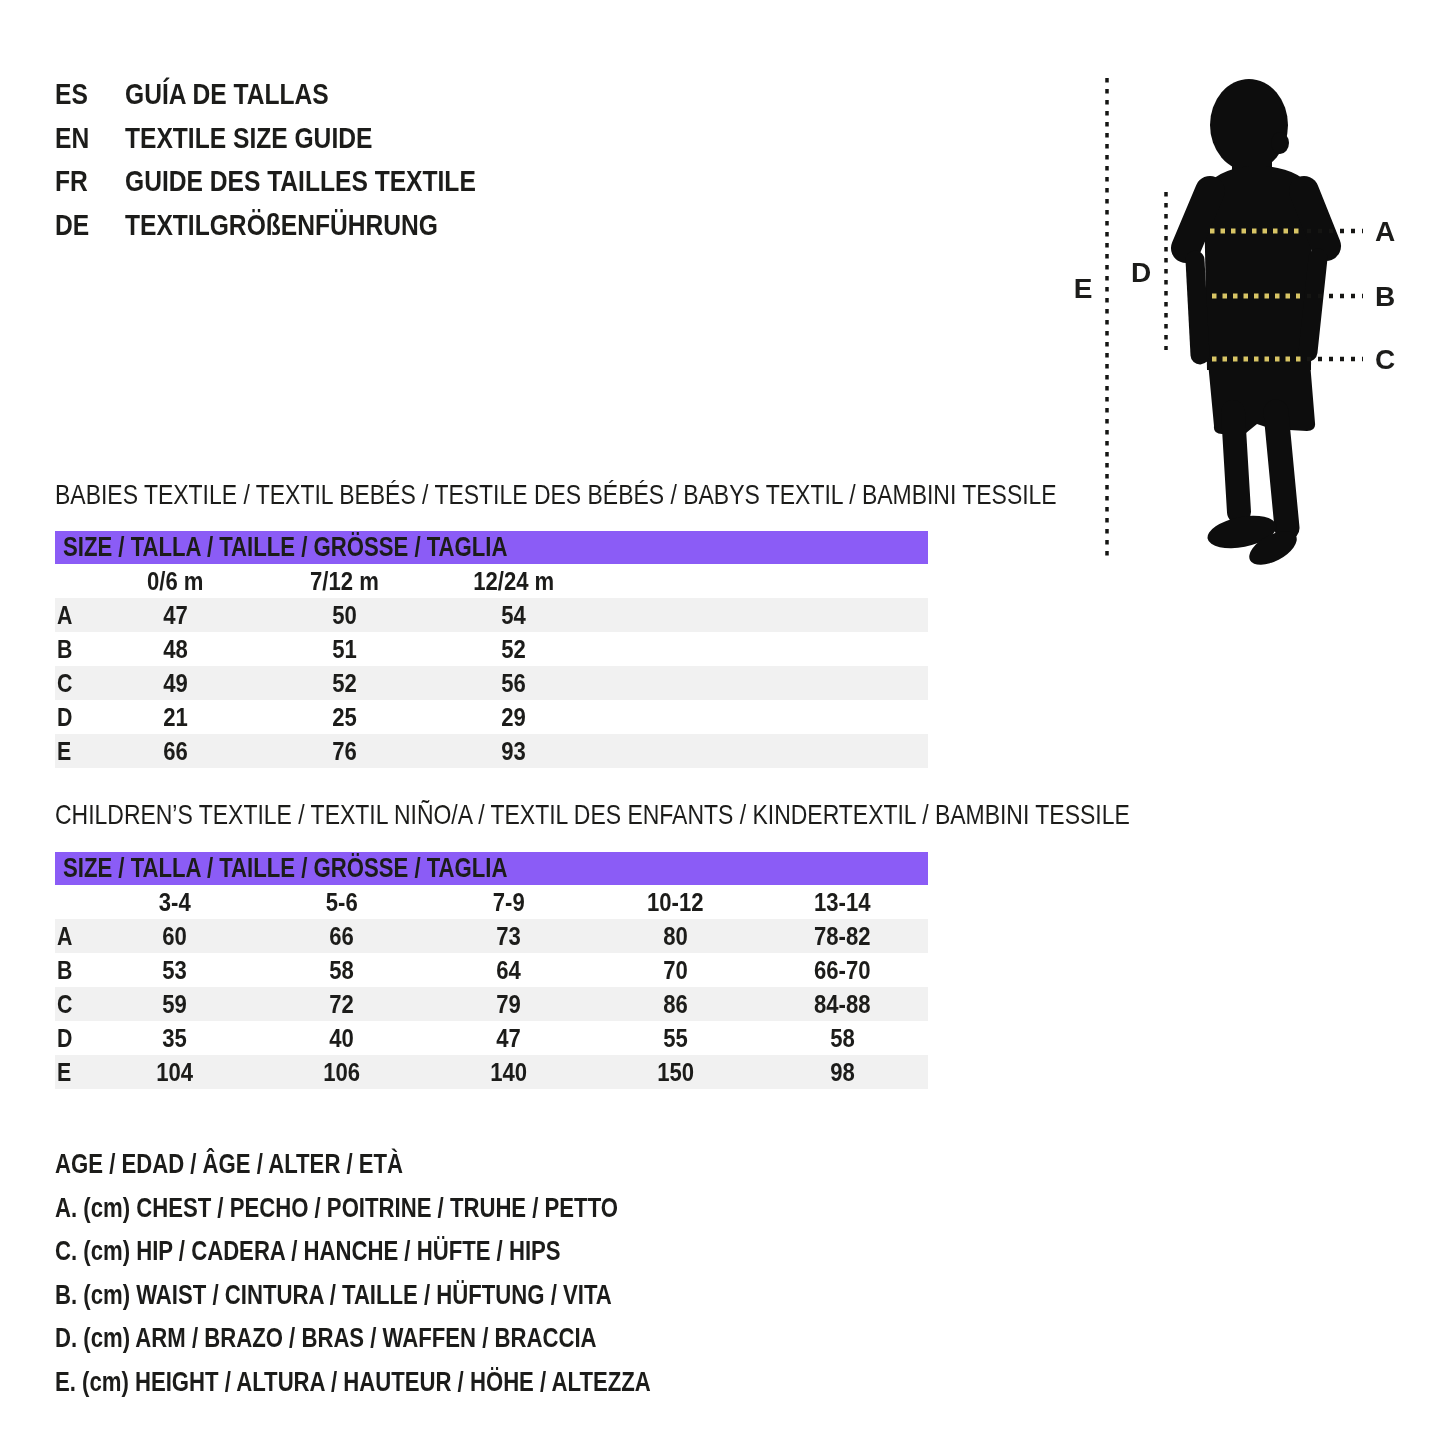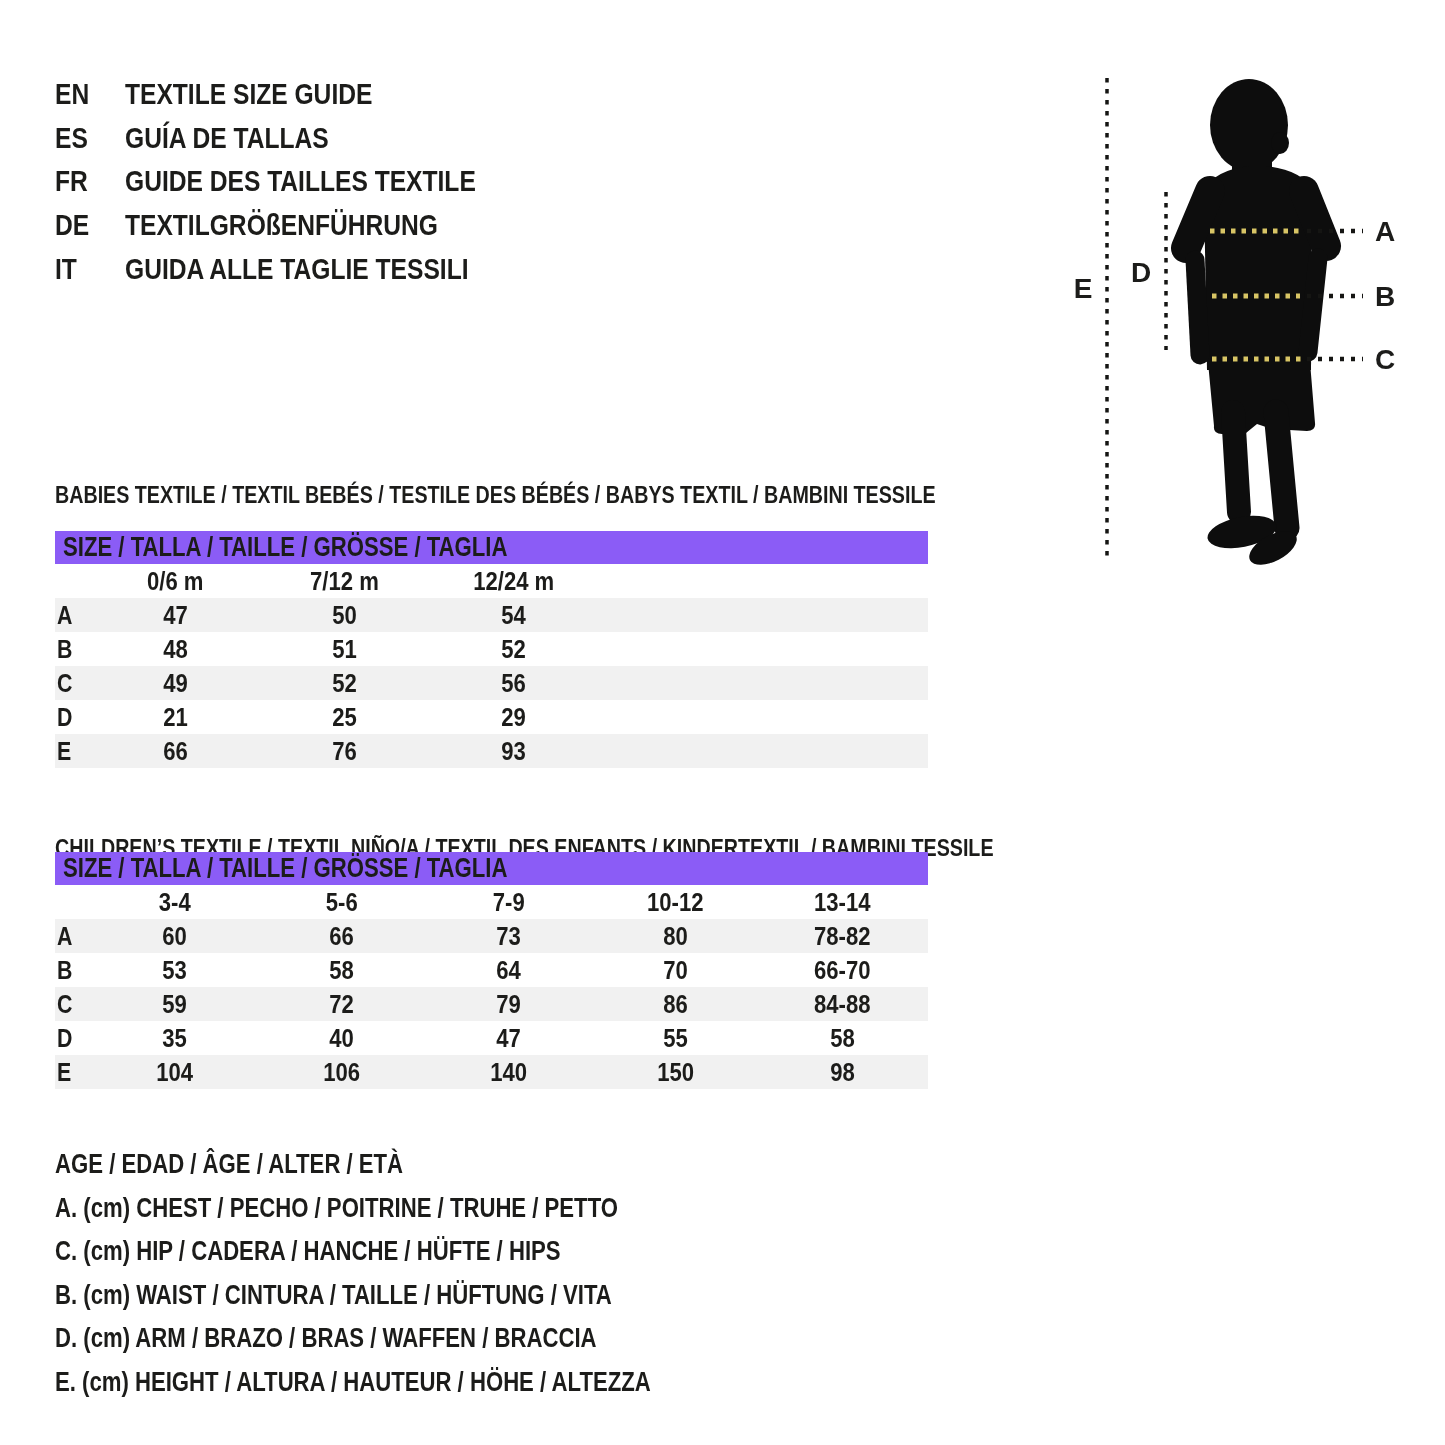--- a/index.html
+++ b/index.html
@@ -10,21 +10,21 @@
   .abs{position:absolute;}
   
   .cond{display:inline-block;transform:scaleX(.82);transform-origin:0 50%;white-space:nowrap;}
   .condc{display:inline-block;transform:scaleX(.85);transform-origin:50% 50%;white-space:nowrap;}
 
   
   .lang{left:55px;top:72px;font-size:30px;font-weight:700;line-height:43.7px;}
   .lang .code{display:inline-block;width:70px;}
 
   
-  .sec-title{left:55px;font-size:24px;font-weight:700;line-height:30px;}
+  .sec-title{left:55px;font-size:28px;font-weight:400;line-height:30px;}
 
   
   .table{left:55px;width:873px;}
   .t-bar{height:33px;background:#8b5cf6;display:flex;align-items:center;padding-left:8px;box-sizing:border-box;
          font-size:27px;font-weight:700;}
   .t-row{height:34px;display:grid;align-items:center;font-size:26px;font-weight:700;}
   .babies-grid{grid-template-columns:36px 169px 169px 169px auto;}
   .children-grid{grid-template-columns:36px 167px 167px 167px 167px 167px auto;}
   .t-row .cell{text-align:center;}
   .t-row .letter{text-align:left;padding-left:2px;}
@@ -33,25 +33,24 @@
   
   .legend{left:55px;top:1143px;font-size:27px;font-weight:700;line-height:43.5px;}
   .legend div{height:43.5px;}
 
   svg text{font-family:"Liberation Sans",sans-serif;}
 </style>
 </head>
 <body>
 
 <div class="abs lang">
+  <div><span class="code"><span class="cond">ES</span></span><span class="cond">GUÍA DE TALLAS</span></div>
   <div><span class="code"><span class="cond">EN</span></span><span class="cond">TEXTILE SIZE GUIDE</span></div>
-  <div><span class="code"><span class="cond">ES</span></span><span class="cond">GUÍA DE TALLAS</span></div>
   <div><span class="code"><span class="cond">FR</span></span><span class="cond">GUIDE DES TAILLES TEXTILE</span></div>
   <div><span class="code"><span class="cond">DE</span></span><span class="cond">TEXTILGRÖßENFÜHRUNG</span></div>
-  <div><span class="code"><span class="cond">IT</span></span><span class="cond">GUIDA ALLE TAGLIE TESSILI</span></div>
 </div>
 
 <svg class="abs" style="left:1050px;top:60px;" width="370" height="520" viewBox="0 0 370 520">
 
   <line x1="57" y1="18" x2="57" y2="502" stroke="#151513" stroke-width="3.5" stroke-dasharray="4.5 6.5"></line>
 
   <line x1="116" y1="132" x2="116" y2="290" stroke="#151513" stroke-width="3.5" stroke-dasharray="4.5 6.5"></line>
 
   <g fill="#0d0d0d" stroke="none">
     <ellipse cx="199" cy="65" rx="39" ry="46"></ellipse>
@@ -128,21 +127,21 @@
   </div>
   <div class="t-row babies-grid stripe">
     <span class="letter"><span class="cond">E</span></span>
     <span class="cell"><span class="condc">66</span></span>
     <span class="cell"><span class="condc">76</span></span>
     <span class="cell"><span class="condc">93</span></span>
     <span></span>
   </div>
 </div>
 
-<div class="abs sec-title" style="top:833px;">
+<div class="abs sec-title" style="top:800px;">
   <span class="cond">CHILDREN’S TEXTILE / TEXTIL NIÑO/A / TEXTIL DES ENFANTS / KINDERTEXTIL / BAMBINI TESSILE</span>
 </div>
 
 <div class="abs table" style="top:852px;">
   <div class="t-bar">
     <span class="cond">SIZE / TALLA / TAILLE / GRÖSSE / TAGLIA</span>
   </div>
   <div class="t-row children-grid">
     <span class="letter"></span>
     <span class="cell"><span class="condc">3-4</span></span>

